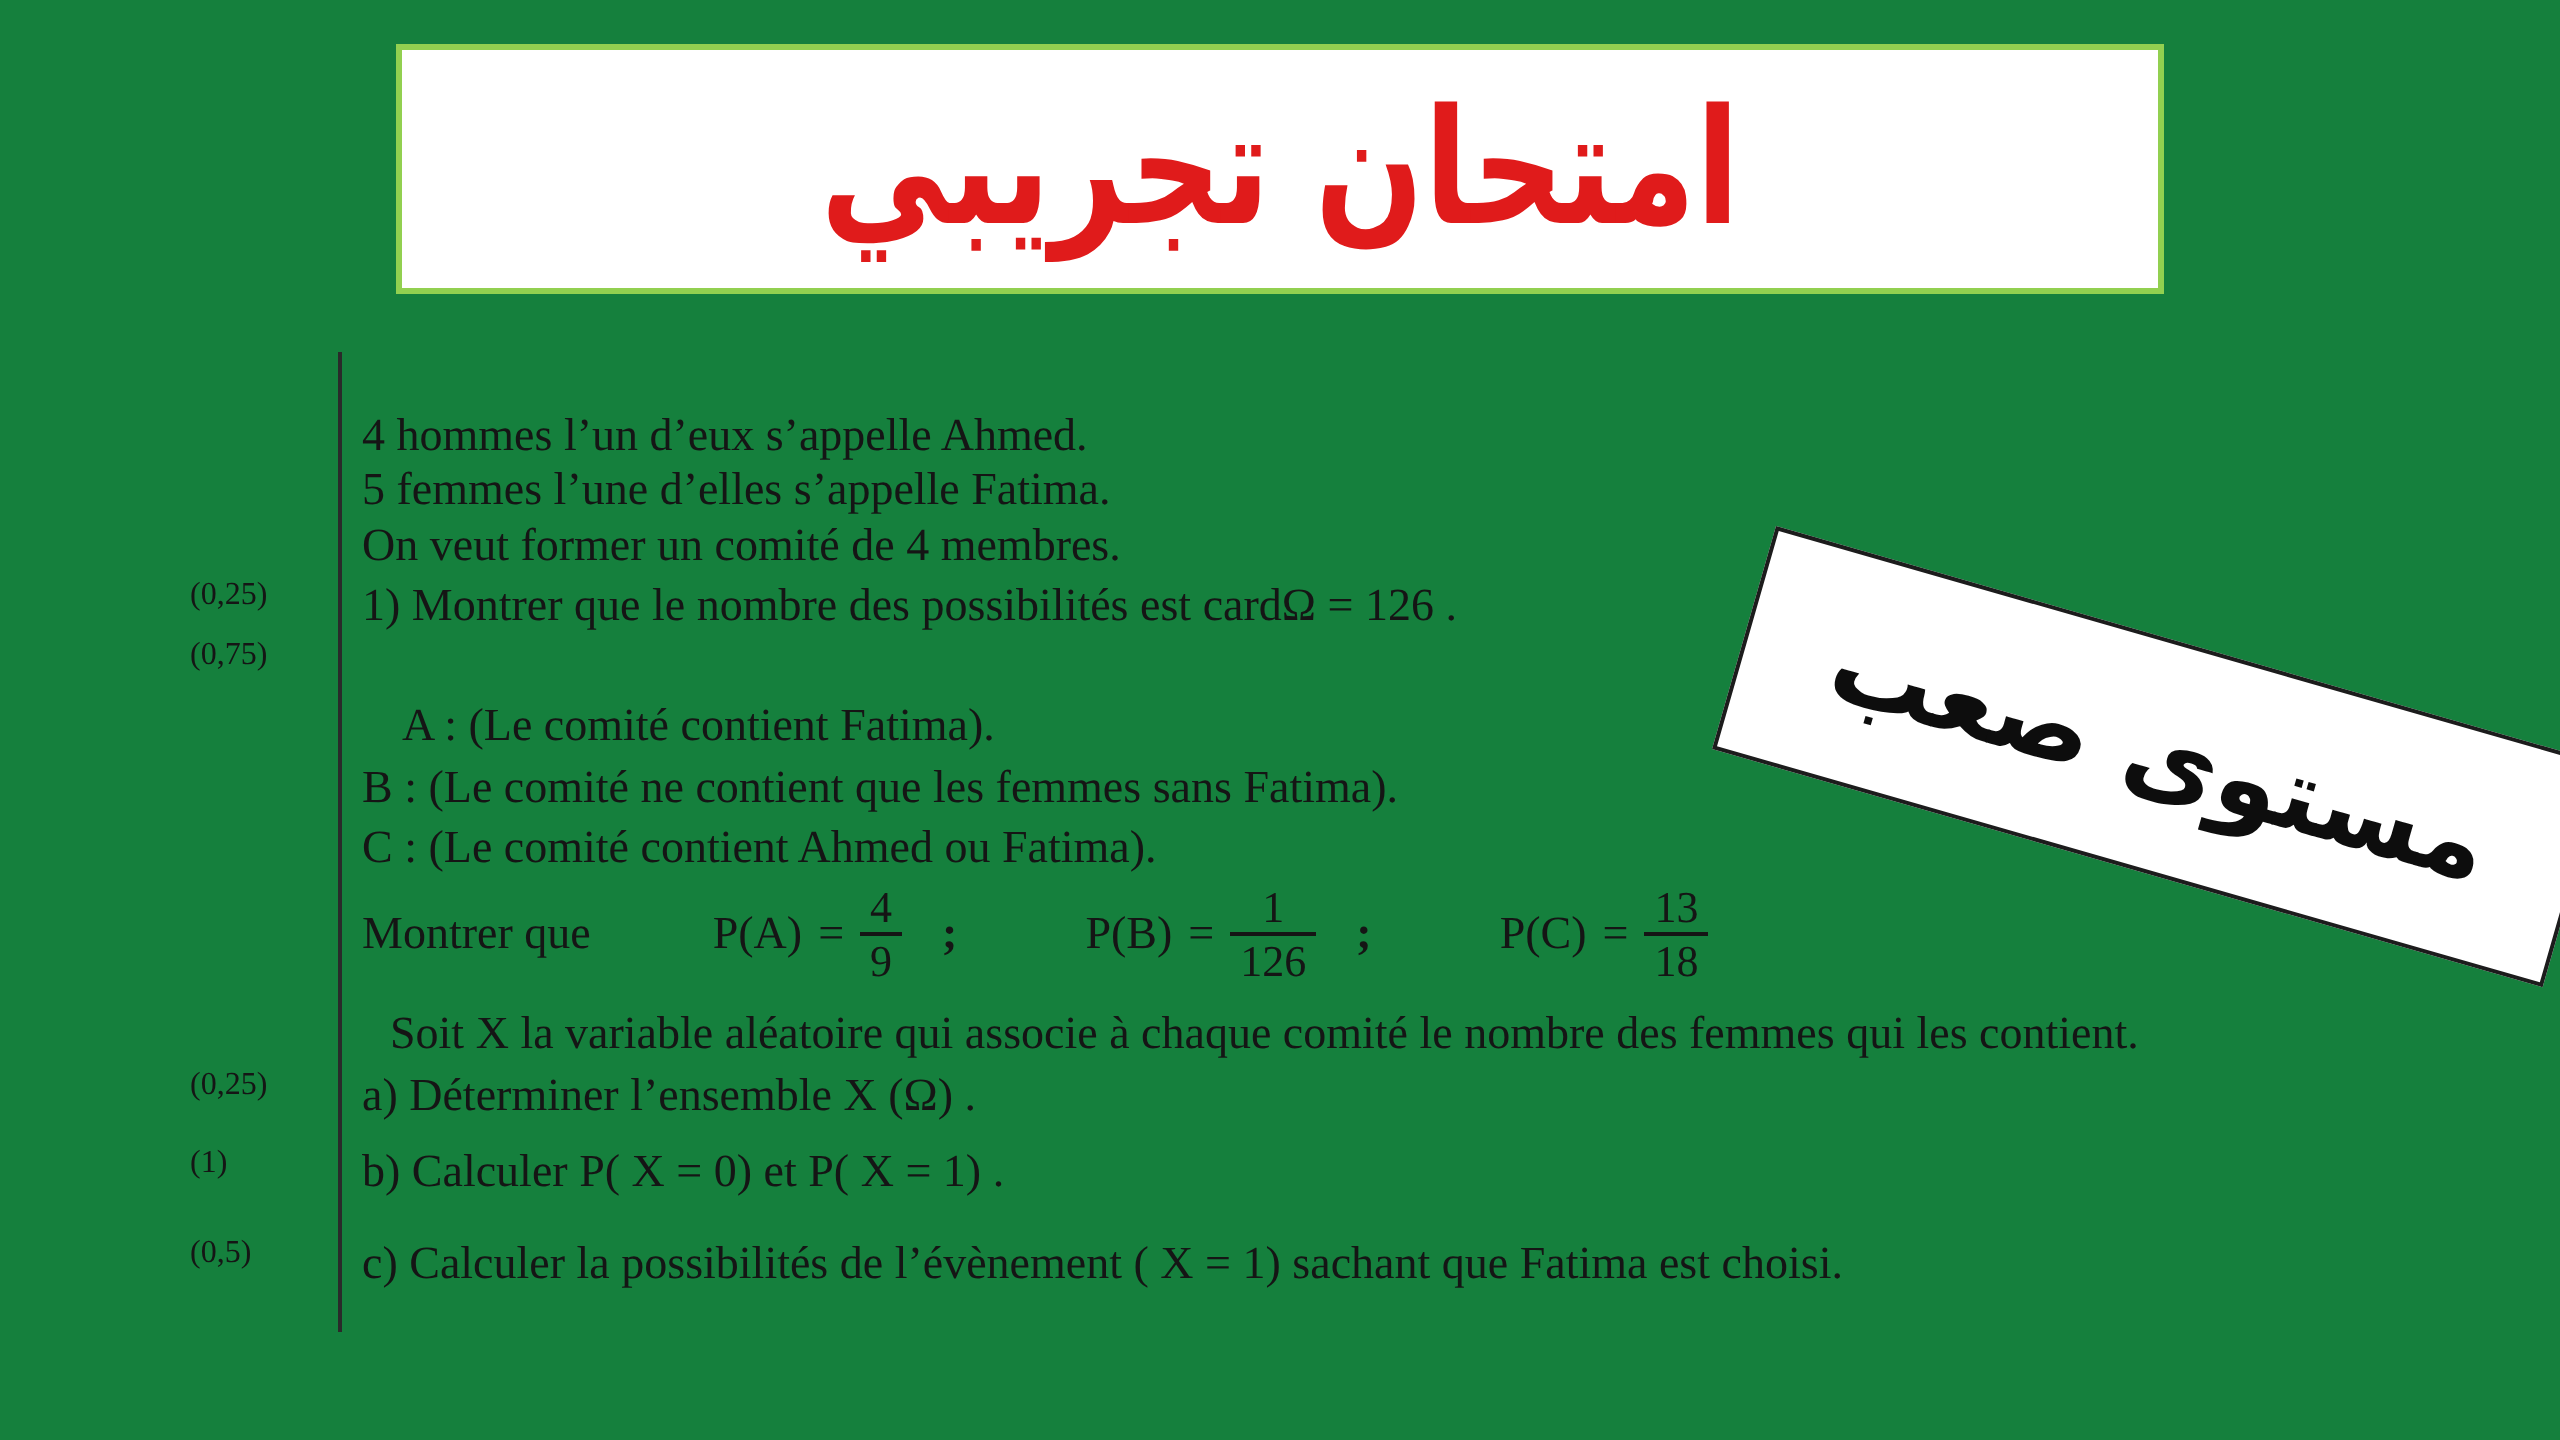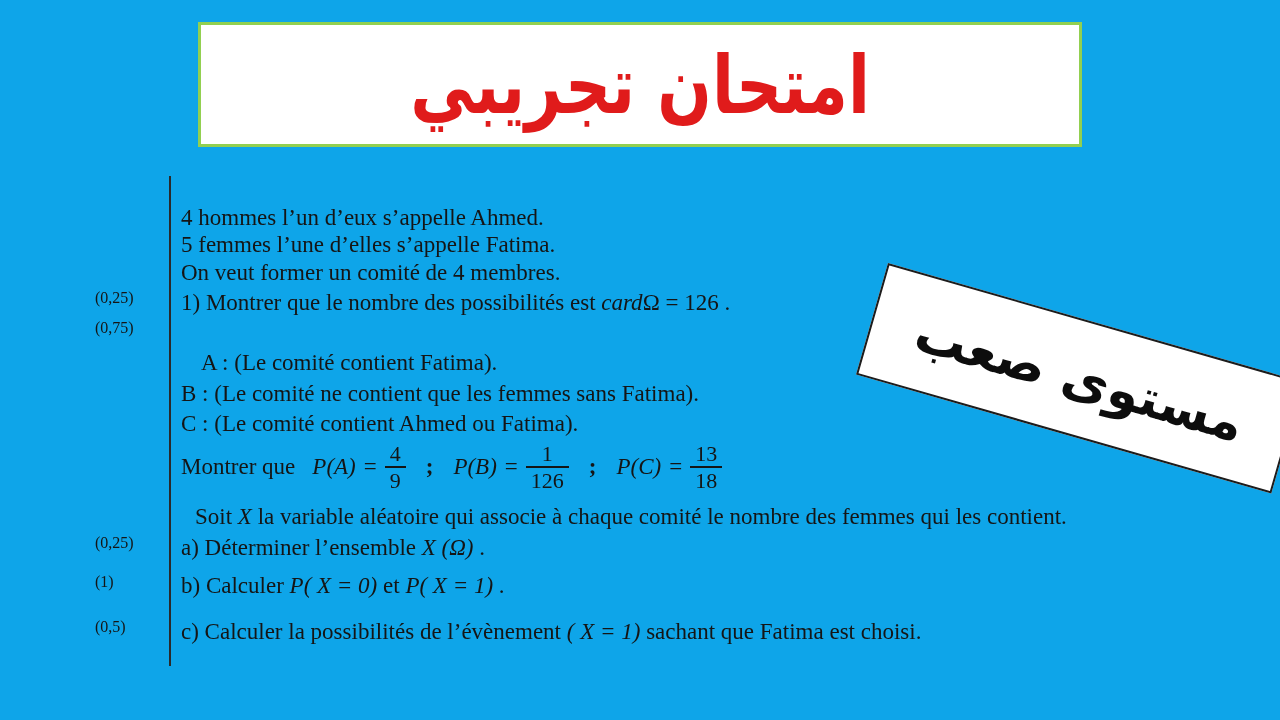--- a/index.html
+++ b/index.html
@@ -1,20 +1,20 @@
 <!DOCTYPE html>
 <html lang="fr"><head>
 <meta charset="utf-8">
 <style>
   html, body { margin: 0; padding: 0; background: #ffffff; }
   .page {
     position: relative;
     width: 1280px;
     height: 720px;
-    background: #0ea5e9;
+    background: #15803d;
     overflow: hidden;
     font-family: "Liberation Serif", serif;
     color: #151515;
   }
 
   
   .title-box {
     position: absolute;
     left: 198px; top: 22px;
     width: 884px; height: 125px;
@@ -95,24 +95,23 @@
   .l-evA    { top: 349px; margin-left: 20px; }
   .l-evB    { top: 380px; }
   .l-evC    { top: 410px; }
   .l-proba  { top: 436px; height: 62px; display: flex; align-items: center; gap: 17px; }
   .l-soit   { top: 503px; left: 195px; }
   .l-qa     { top: 534px; }
   .l-qb     { top: 572px; }
   .l-qc     { top: 618px; }
 
   .math {
-    font-style: italic;
     font-family: "Liberation Serif", serif;
   }
-  .mgroup { display: inline-flex; align-items: center; gap: 8px; }
+  .mgroup { display: inline-flex; align-items: center; gap: 8px; margin-left: 44px; }
   .frac {
     display: inline-flex;
     flex-direction: column;
     align-items: center;
     line-height: 1.05;
     font-size: 22px;
   }
   .frac .num { padding: 0 5px 1px; }
   .frac .den { border-top: 2px solid #151515; padding: 1px 5px 0; }
   .semi { font-weight: bold; padding: 0 3px; }

